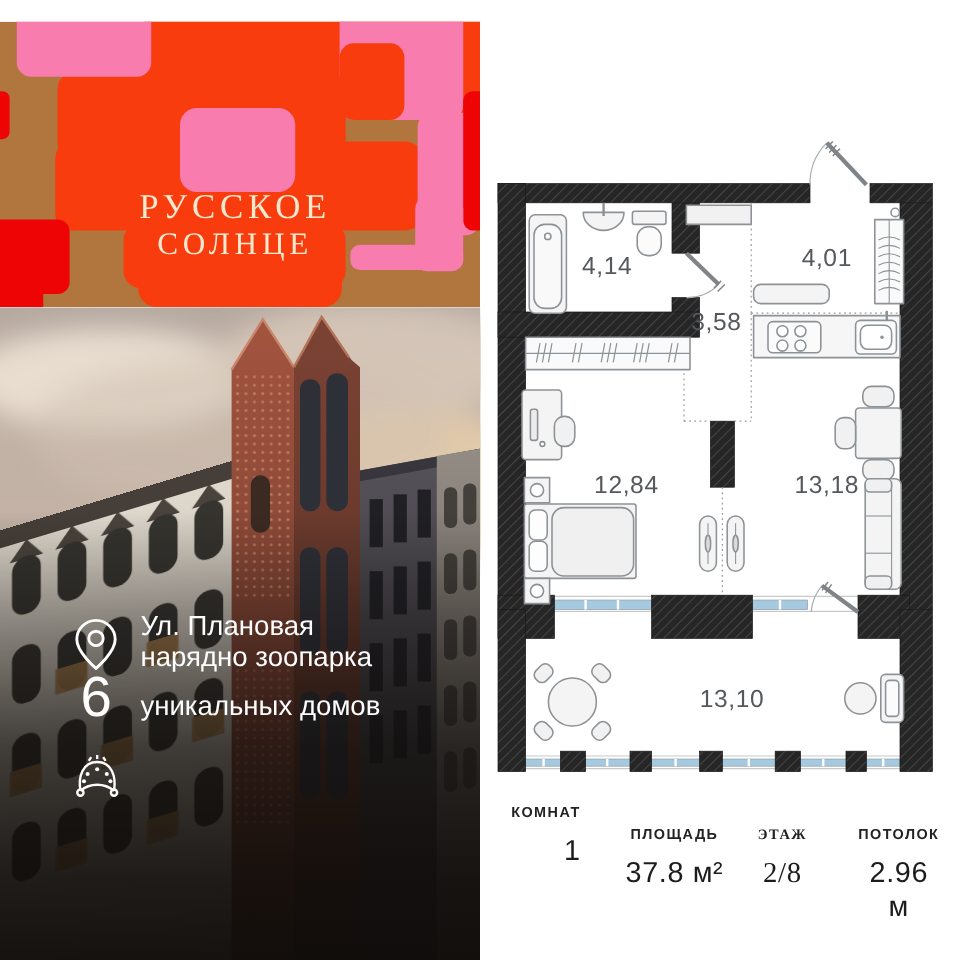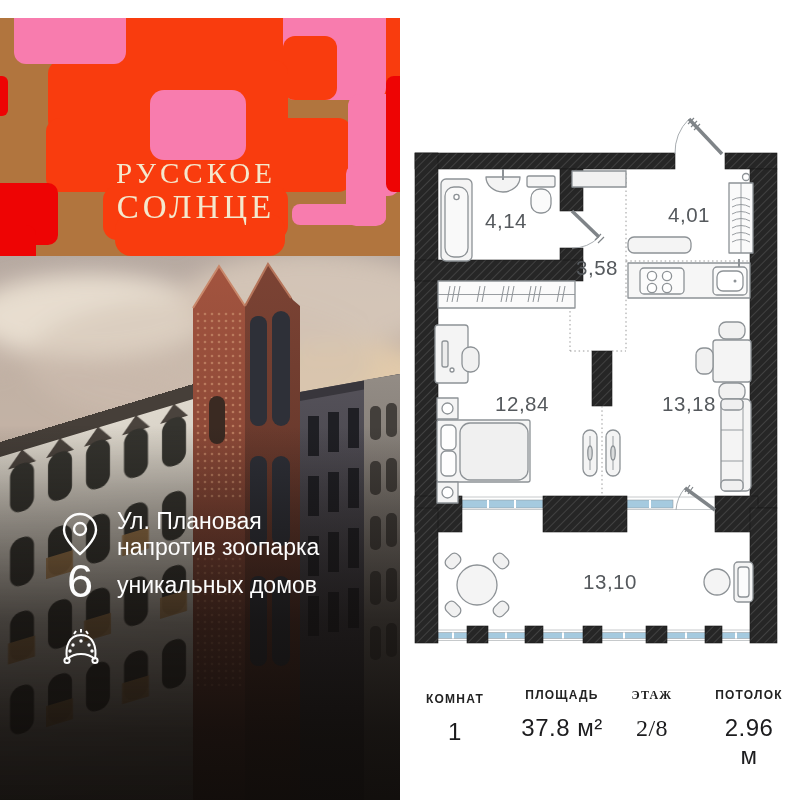--- a/index.html
+++ b/index.html
@@ -6,42 +6,42 @@
   .page{position:relative;width:800px;height:800px;overflow:hidden;background:#fff;
         font-family:"Liberation Sans",sans-serif;}
   .left-panel{position:absolute;left:0;top:18px;width:444px;height:800px;}
   .right-panel{position:absolute;left:400px;top:0;width:400px;height:688px;background:#fff;margin-top:48px;}
 
   
   .brand{position:absolute;left:0;top:0;width:400px;height:238px;overflow:hidden;}
   .brand-title{position:absolute;left:0;top:141px;width:392px;text-align:center;
     font-family:"Liberation Serif",serif;color:#f4e8cd;line-height:1.0;font-weight:400;}
   .brand-line1{font-size:29px;letter-spacing:4px;}
-  .brand-line2{font-size:33px;letter-spacing:4px;margin-top:3px;}
+  .brand-line2{font-size:26px;letter-spacing:4px;margin-top:3px;}
   .brand-sub{position:absolute;left:0;top:214px;width:392px;text-align:center;
     font-size:9px;letter-spacing:4px;color:#f4e8cd;}
 
   
   .photo{position:absolute;left:0;top:238px;width:400px;height:562px;overflow:hidden;}
   .features{position:absolute;left:60px;top:486px;width:335px;color:#fdfdfd;}
-  .feature-row{position:absolute;left:0;display:flex;align-items:center;}
+  .feature-row{position:absolute;left:0;display:flex;align-items:flex-end;}
   .f-icon{width:57px;flex:none;}
   .f-text{font-size:23px;line-height:1.13;}
   .row-1{top:4px;}
   .row-2{top:57px;}
   .row-3{top:100px;}
   .six-glyph{font-size:47px;line-height:0.85;padding-left:7px;display:block;}
   .row-2 .f-text{margin-top:9px;}
   .row-3 .f-icon{margin-top:21px;}
 
   
   .stat{position:absolute;transform:translateX(-50%);text-align:center;color:#1c1c1e;}
   .stat .label{font-size:12px;font-weight:700;letter-spacing:1.2px;color:#222;}
   .stat .value{margin-top:12px;font-size:24px;letter-spacing:0.5px;color:#1c1c1e;}
-  .stat-1{left:55px;top:644px;}
+  .stat-1{left:55px;top:622px;text-align:right;}
   .stat-2{left:162px;top:640px;}
   .stat-3{left:252px;top:640px;font-family:Liberation Serif, serif;}
   .stat-4{left:349px;top:640px;}
 
   svg{display:block;}
   .plan-label{font-family:"Liberation Sans",sans-serif;font-size:20.5px;fill:#55595d;letter-spacing:0.5px;}
 </style>
 </head>
 <body>
 
@@ -230,21 +230,21 @@
       <div class="features" style="top:248px;">
         <div class="feature-row row-1">
           <span class="f-icon">
             <svg width="40" height="47" viewBox="0 0 40 47" fill="none" stroke="#fdfdfd" stroke-width="2.4">
               <path d="M20,4 C11.2,4 4,11.2 4,20 C4,30.5 20,44 20,44 C20,44 36,30.5 36,20 C36,11.2 28.8,4 20,4 Z"></path>
               <circle cx="20" cy="19" r="6"></circle>
             </svg>
           </span>
           <div class="f-text">
             <div>Ул. Плановая</div>
-            <div>напротив зоопарка</div>
+            <div>нарядно зоопарка</div>
           </div>
         </div>
         <div class="feature-row row-2">
           <span class="f-icon">
             <span class="six-glyph">6</span>
           </span>
           <div class="f-text">
             <div>уникальных домов</div>
           </div>
         </div>

